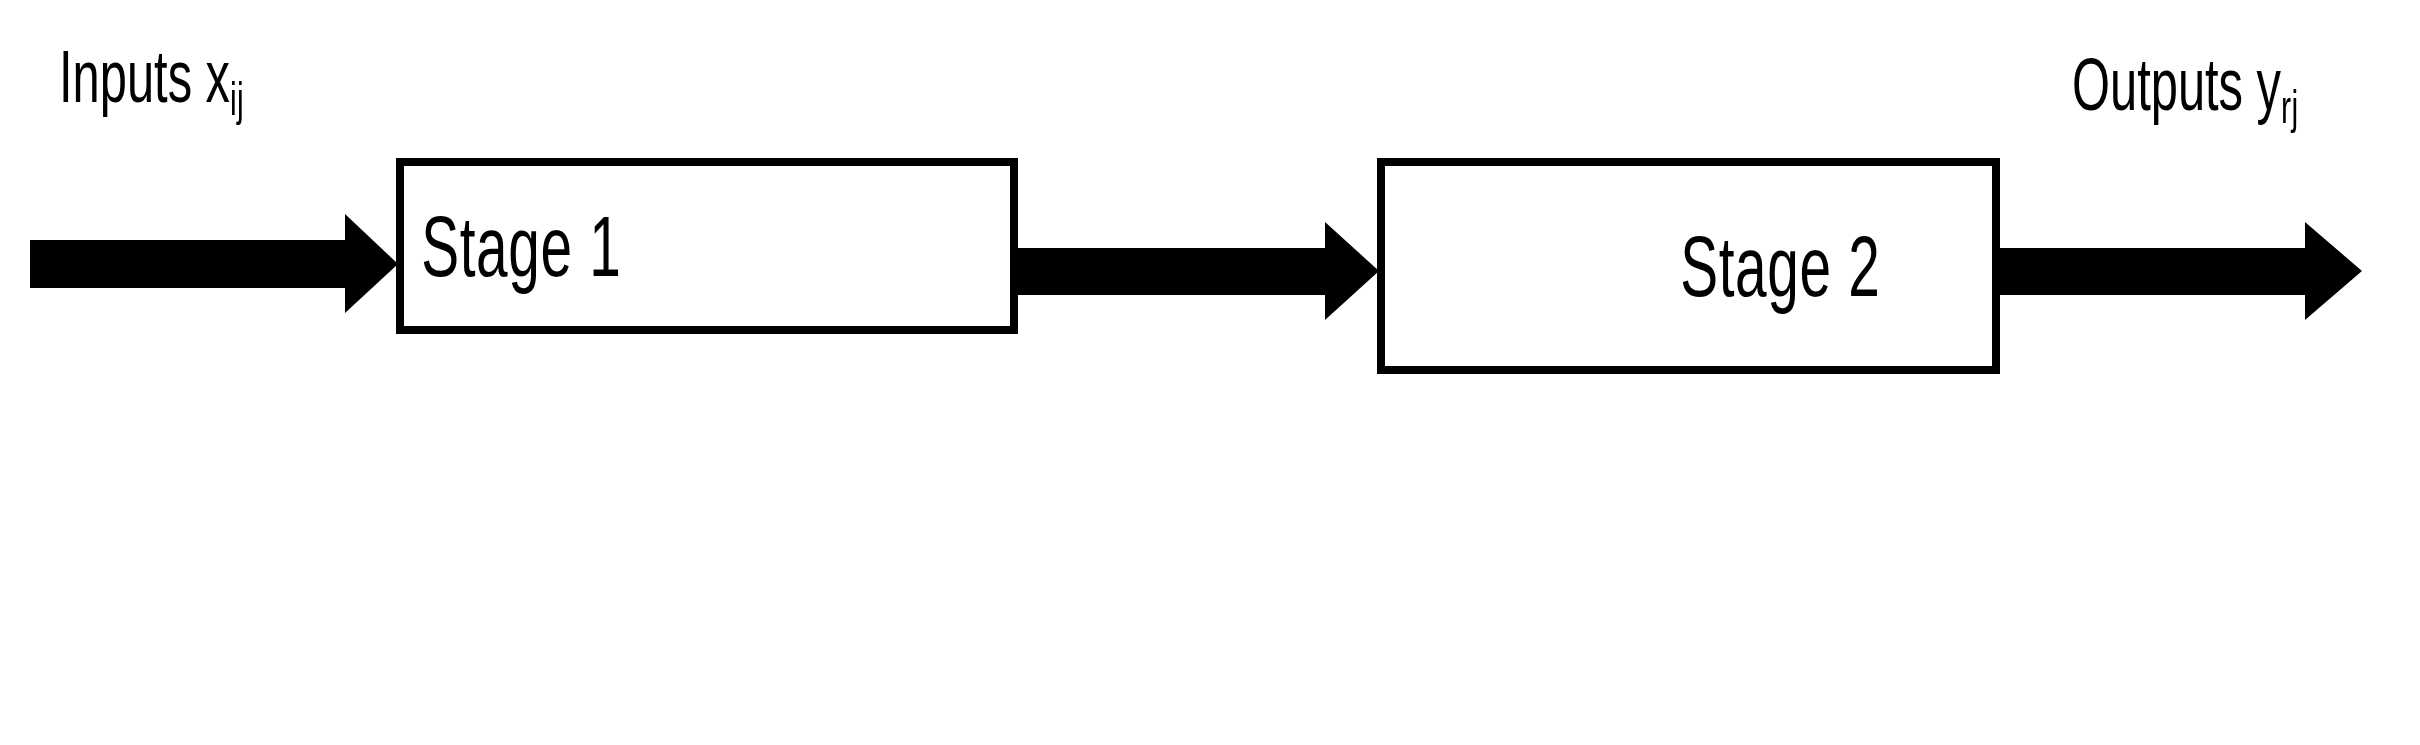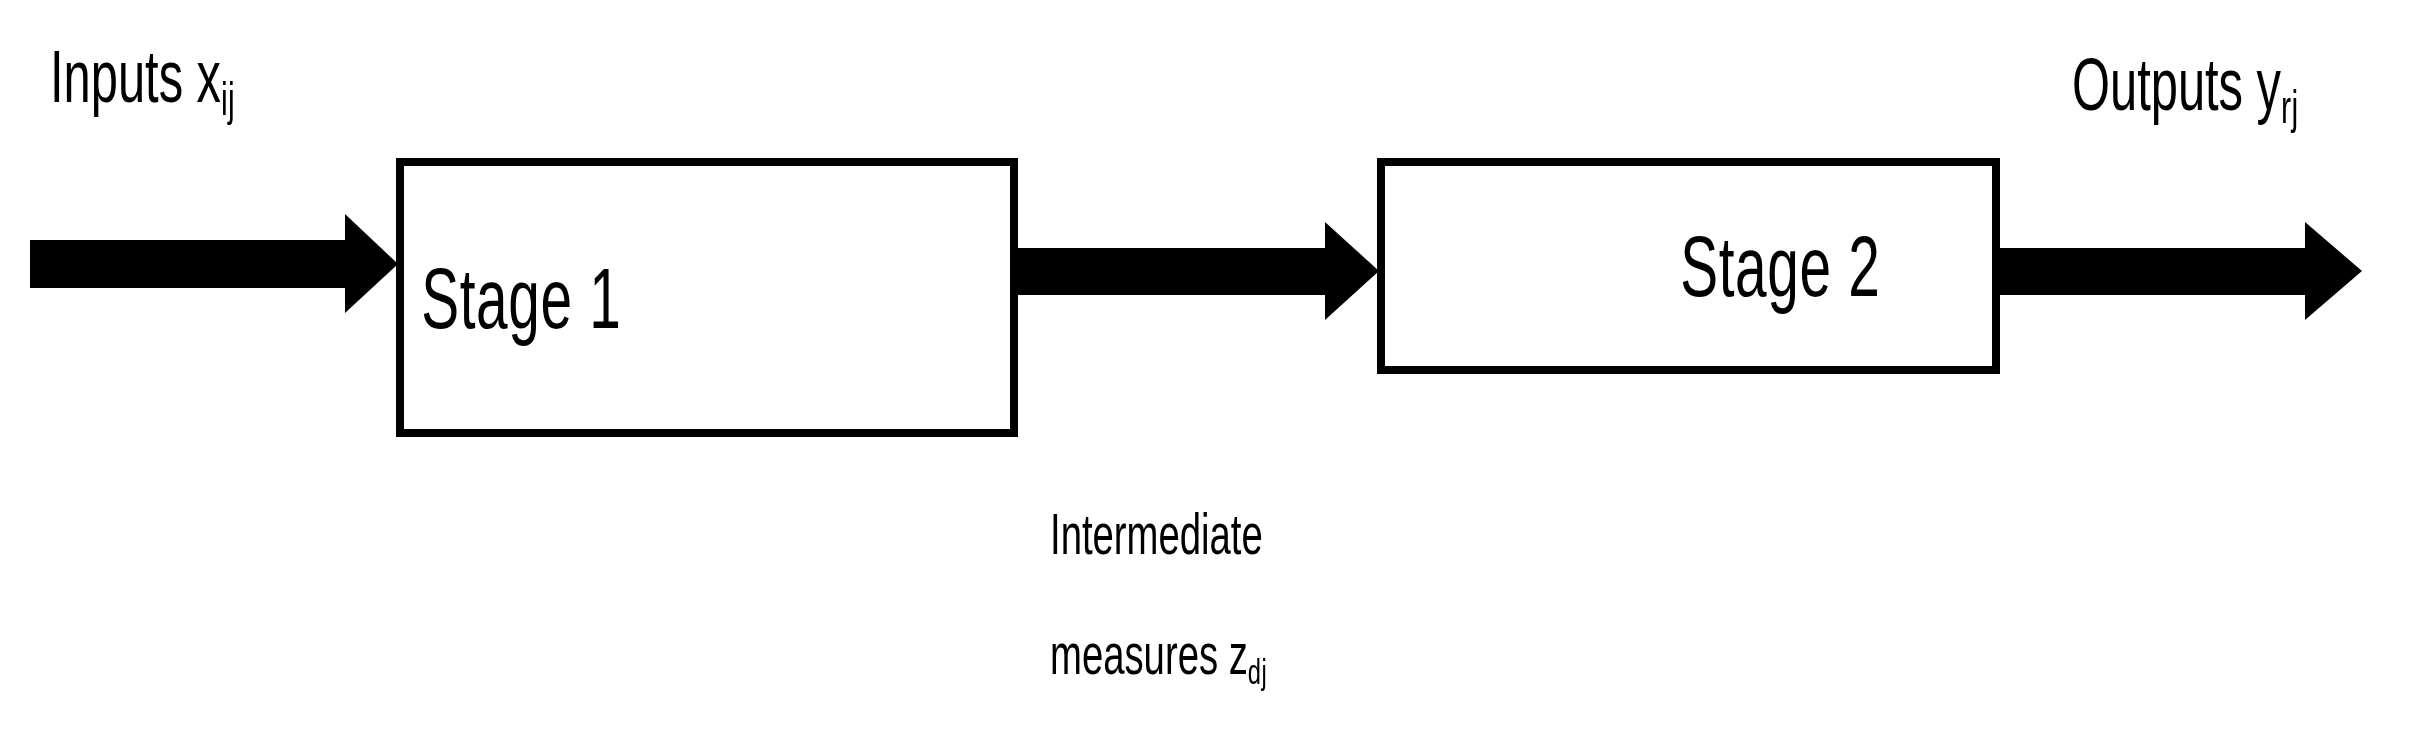--- a/index.html
+++ b/index.html
@@ -33,21 +33,21 @@
     font-size: 86px;
     line-height: 1;
     color: #000000;
     transform: scaleX(0.66);
     transform-origin: left center;
     white-space: nowrap;
     padding-left: 26px;
     letter-spacing: 1px;
   }
 
-  #stage1 { left: 396px; top: 158px; width: 622px; height: 279px; }
+  #stage1 { left: 396px; top: 158px; width: 622px; height: 176px; }
   #stage2 { left: 1377px; top: 158px; width: 623px; height: 216px; justify-content: flex-end; }
 
   
   #arrow-layer {
     position: absolute;
     left: 0; top: 0;
     width: 2420px;
     height: 745px;
     pointer-events: none;
   }
@@ -66,21 +66,21 @@
     transform-origin: left top;
   }
   .annot sub {
     font-size: 0.62em;
     vertical-align: baseline;
     position: relative;
     top: 0.28em;
     letter-spacing: 0.5px;
   }
 
-  #label-inputs  { left: 50px;  top: 40px;  font-size: 74px; }
+  #label-inputs  { left: 59px;  top: 40px;  font-size: 74px; }
   #label-outputs { left: 2040px; top: 48px; font-size: 74px; margin-left: 32px; }
 
   #label-intermediate {
     left: 1050px;
     top: 505px;
     font-size: 58px;
   }
   #label-intermediate .line { display: block; }
   #label-intermediate .line + .line { margin-top: 62px; }
 </style>
@@ -107,18 +107,14 @@
   </svg>
 
   <div class="stage-box" id="stage1">
     <span class="stage-label">Stage 1</span>
   </div>
 
   <div class="stage-box" id="stage2">
     <span class="stage-label">Stage 2</span>
   </div>
 
-  <div class="annot" id="label-intermediate">
-    <span class="line"><span class="shrink">Intermediate</span></span>
-    <span class="line"><span class="shrink"><span>measures z</span><sub>dj</sub></span></span>
-  </div>
 
 </div>
 
 </body></html>

